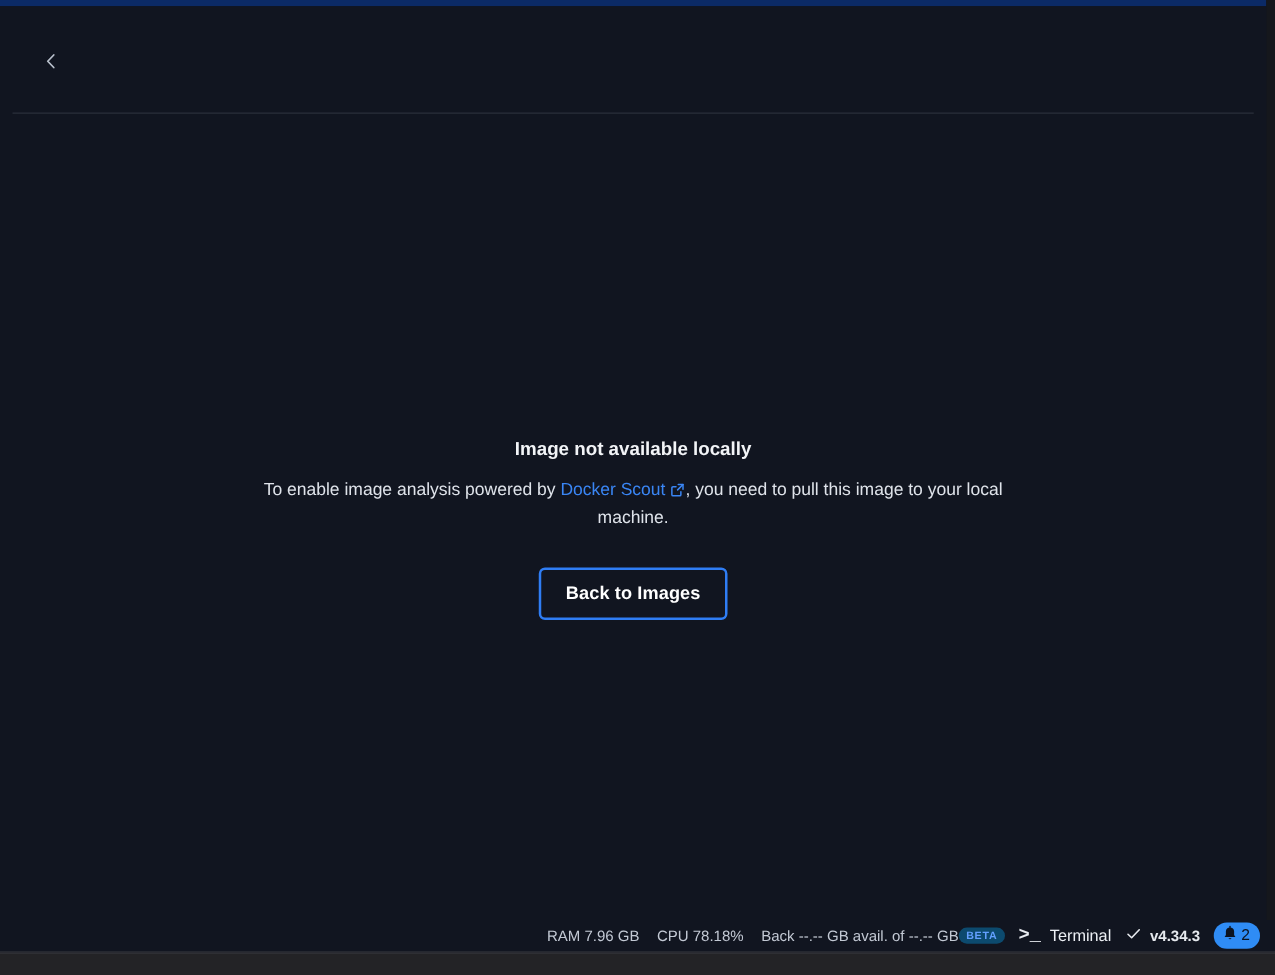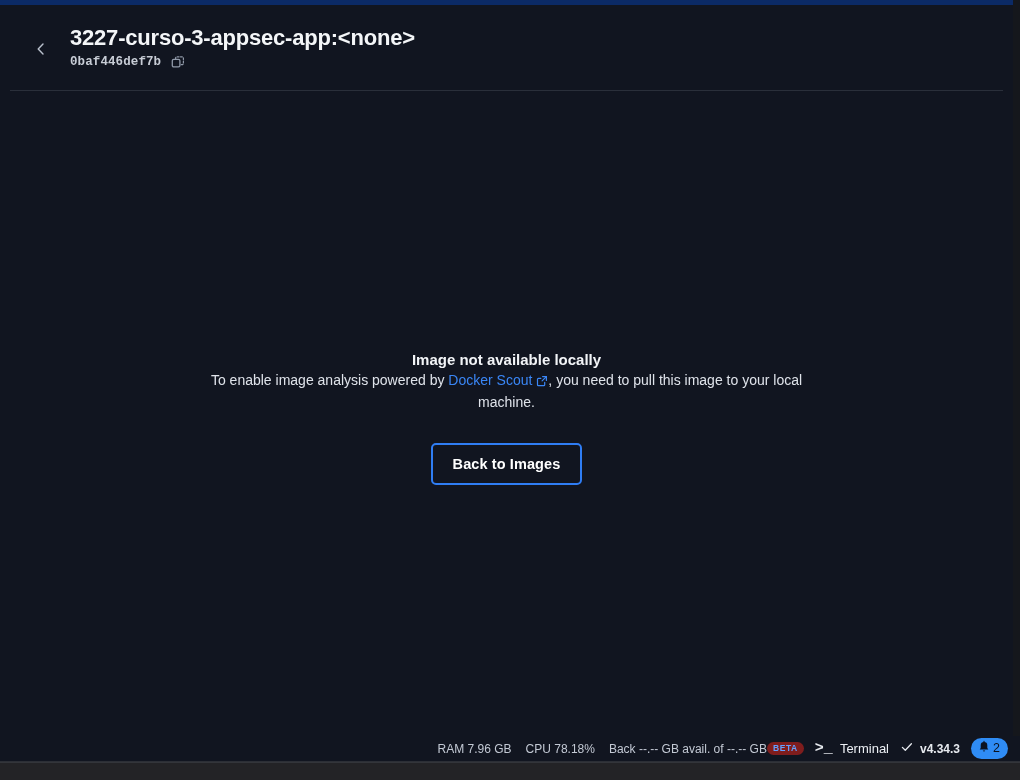--- a/index.html
+++ b/index.html
@@ -145,20 +145,21 @@
     align-items: center;
     justify-content: flex-start;
     padding-top: 259px;
   }
 
   .empty-title {
     font-size: 15px;
     font-weight: bold;
     color: #f2f4f7;
     line-height: 1.3;
+    margin-bottom: 11px;
   }
 
   .empty-description {
     width: 620px;
     text-align: center;
     font-size: 14px;
     color: #dfe3ea;
     line-height: 20px;
   }
 
@@ -215,21 +216,21 @@
     white-space: nowrap;
   }
 
   .status-right {
     display: flex;
     align-items: center;
     gap: 11px;
   }
 
   .beta-badge {
-    background: #7f1d1d;
+    background: #0c4a6e;
     color: #63a0ff;
     font-size: 8.5px;
     font-weight: bold;
     letter-spacing: 0.6px;
     padding: 2px 6px 2px 6px;
     border-radius: 9px;
     line-height: 1;
   }
 
   .terminal-button {
@@ -304,34 +305,20 @@
     <div class="page-header">
 
       <button class="back-button">
         <span>
           <svg width="16" height="16" viewBox="0 0 16 16" fill="none">
             <path d="M10 3 L5.2 8 L10 13" stroke="#b9c0cc" stroke-width="1.4" stroke-linecap="round" stroke-linejoin="round"></path>
           </svg>
         </span>
       </button>
 
-      <div class="header-text">
-        <div class="image-title">3227-curso-3-appsec-app:&lt;none&gt;</div>
-        <div class="digest-row">
-          <span class="image-digest">0baf446def7b</span>
-          <button class="copy-button">
-            <span>
-              <svg width="14" height="14" viewBox="0 0 14 14" fill="none">
-                <rect x="1.3" y="4.3" width="7.6" height="7.6" rx="1.4" stroke="#9099a8" stroke-width="1.3"></rect>
-                <path d="M4.6 4.1 V3.1 A1.3 1.3 0 0 1 5.9 1.8 H11.1 A1.3 1.3 0 0 1 12.4 3.1 V8.3 A1.3 1.3 0 0 1 11.1 9.6 H10.1" stroke="#9099a8" stroke-width="1.2" stroke-dasharray="1.8 1.4" stroke-linecap="round"></path>
-              </svg>
-            </span>
-          </button>
-        </div>
-      </div>
 
       <div class="header-divider"></div>
     </div>
 
     <div class="empty-state">
 
       <div class="empty-title">Image not available locally</div>
 
       <div class="empty-description">
         <span>To enable image analysis powered by </span><a class="scout-link">Docker Scout</a><span class="external-link-icon">

